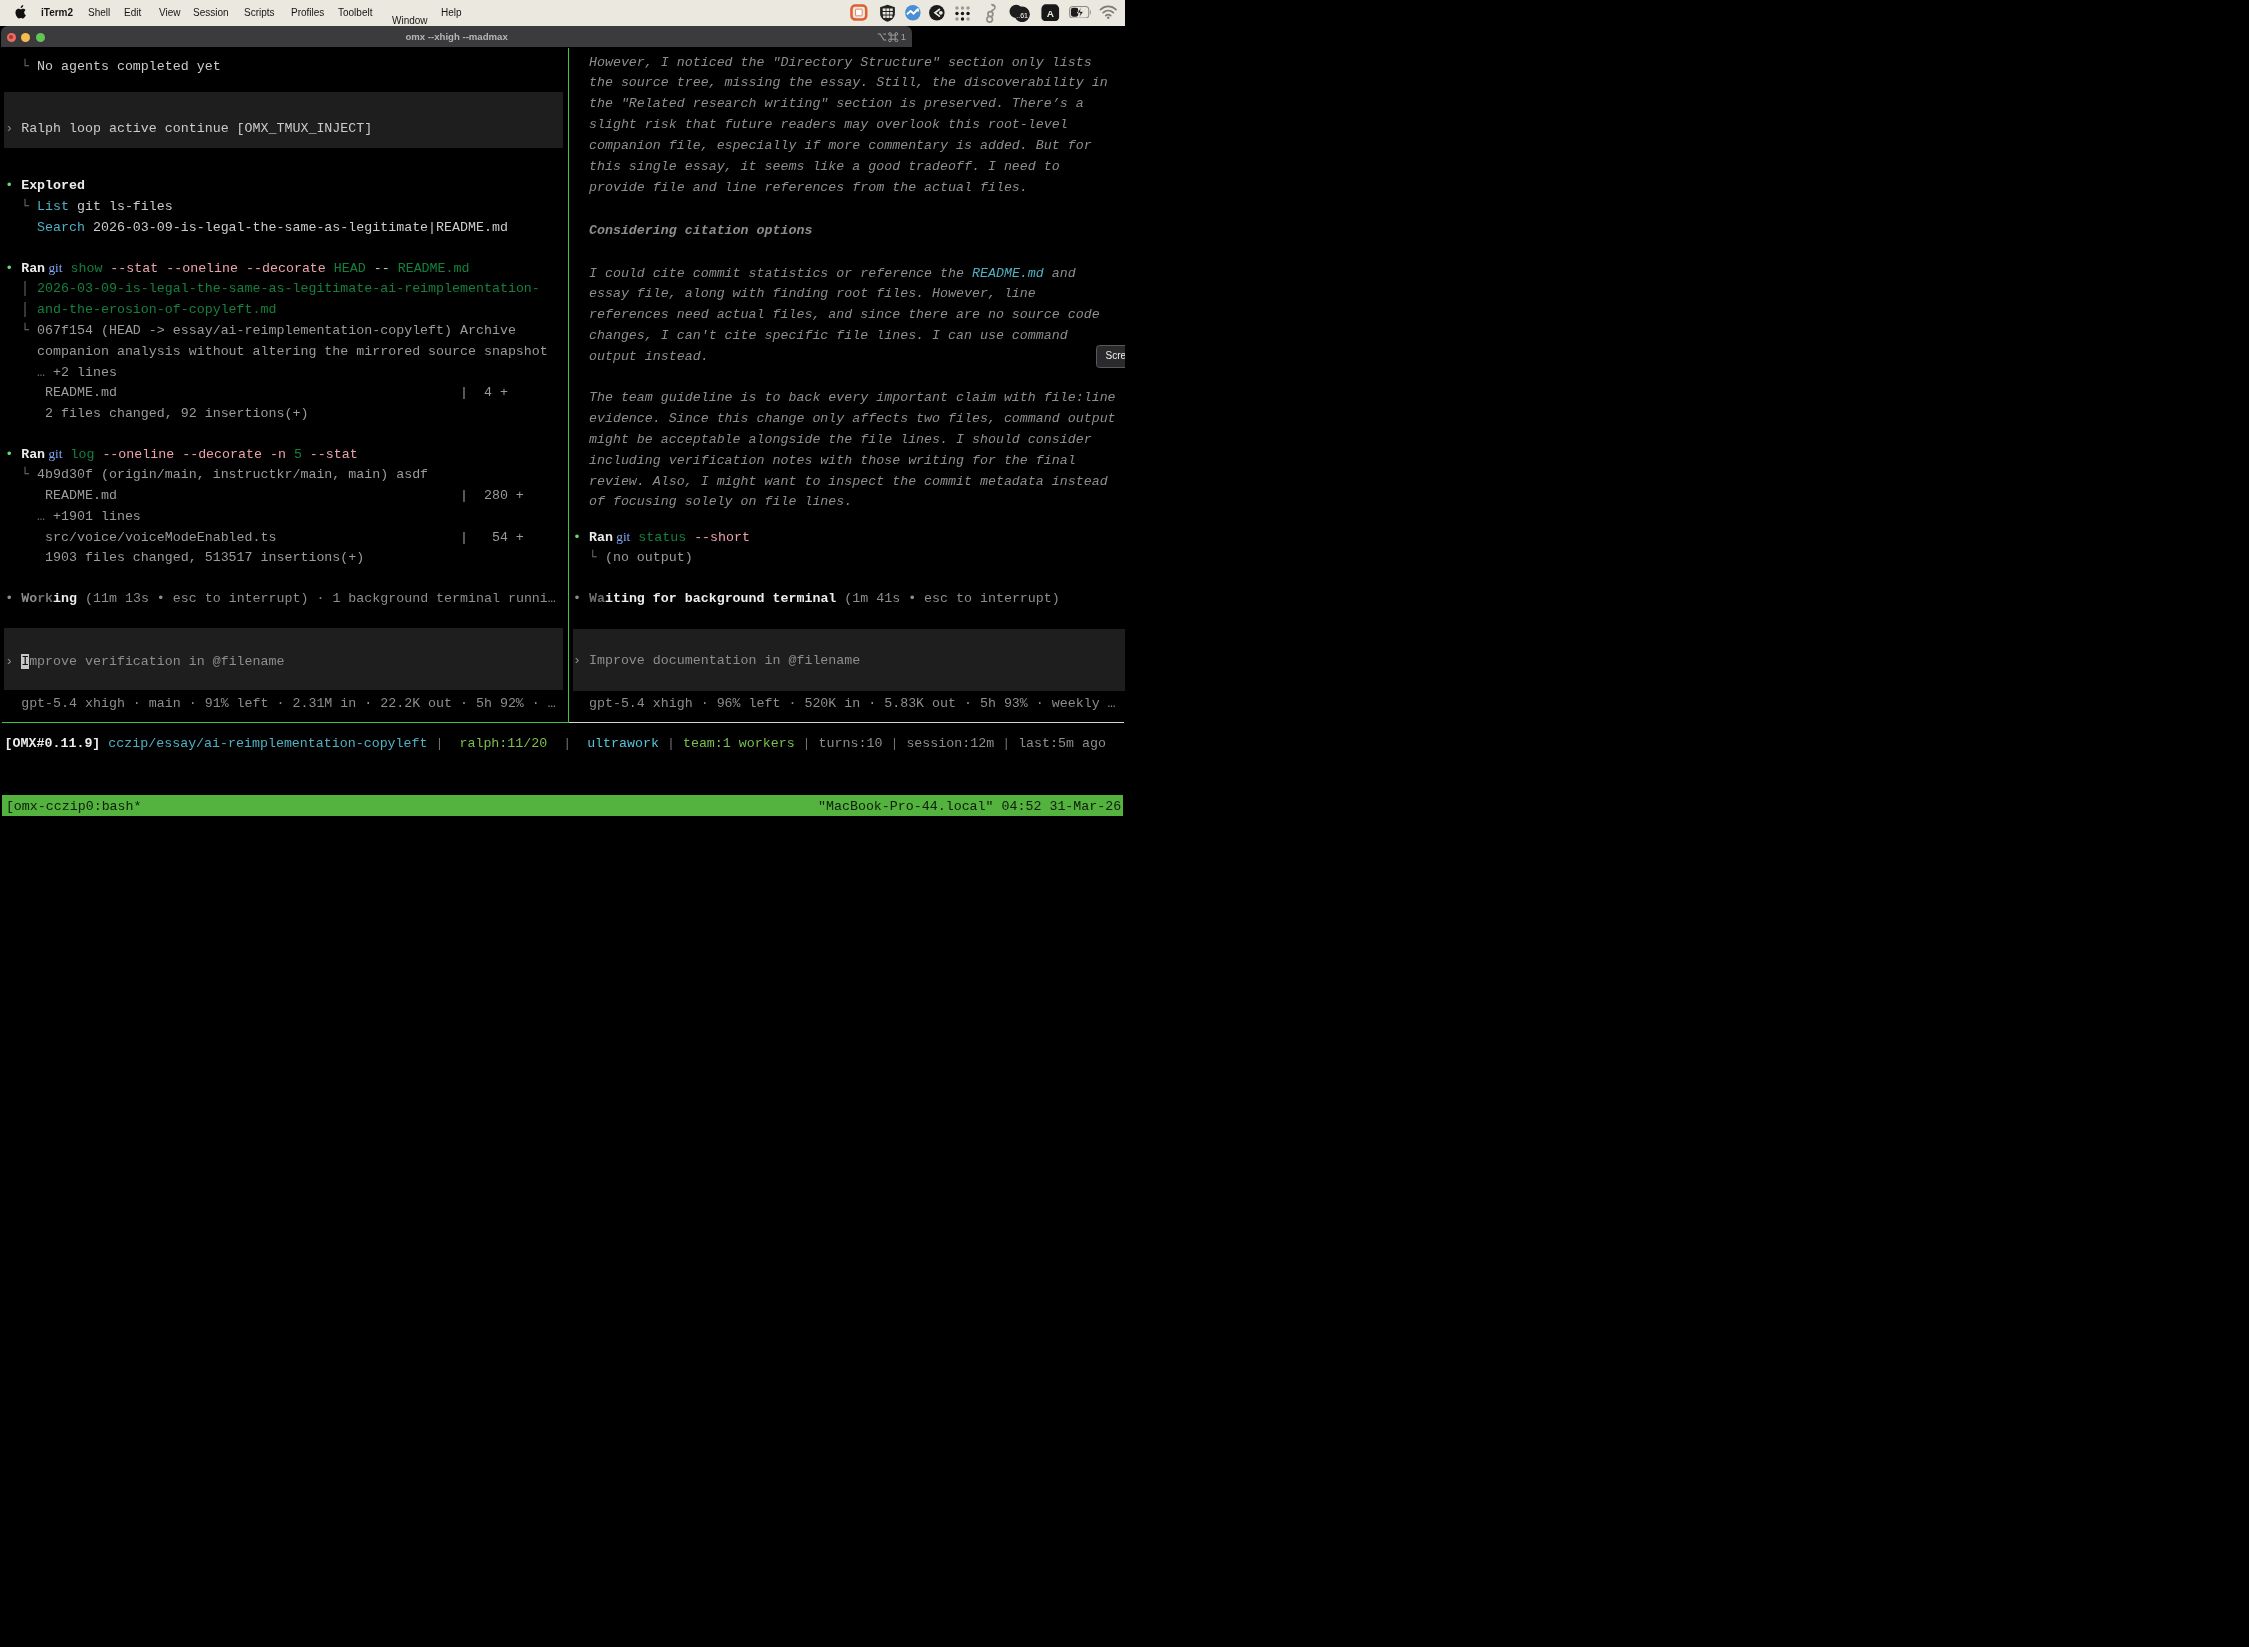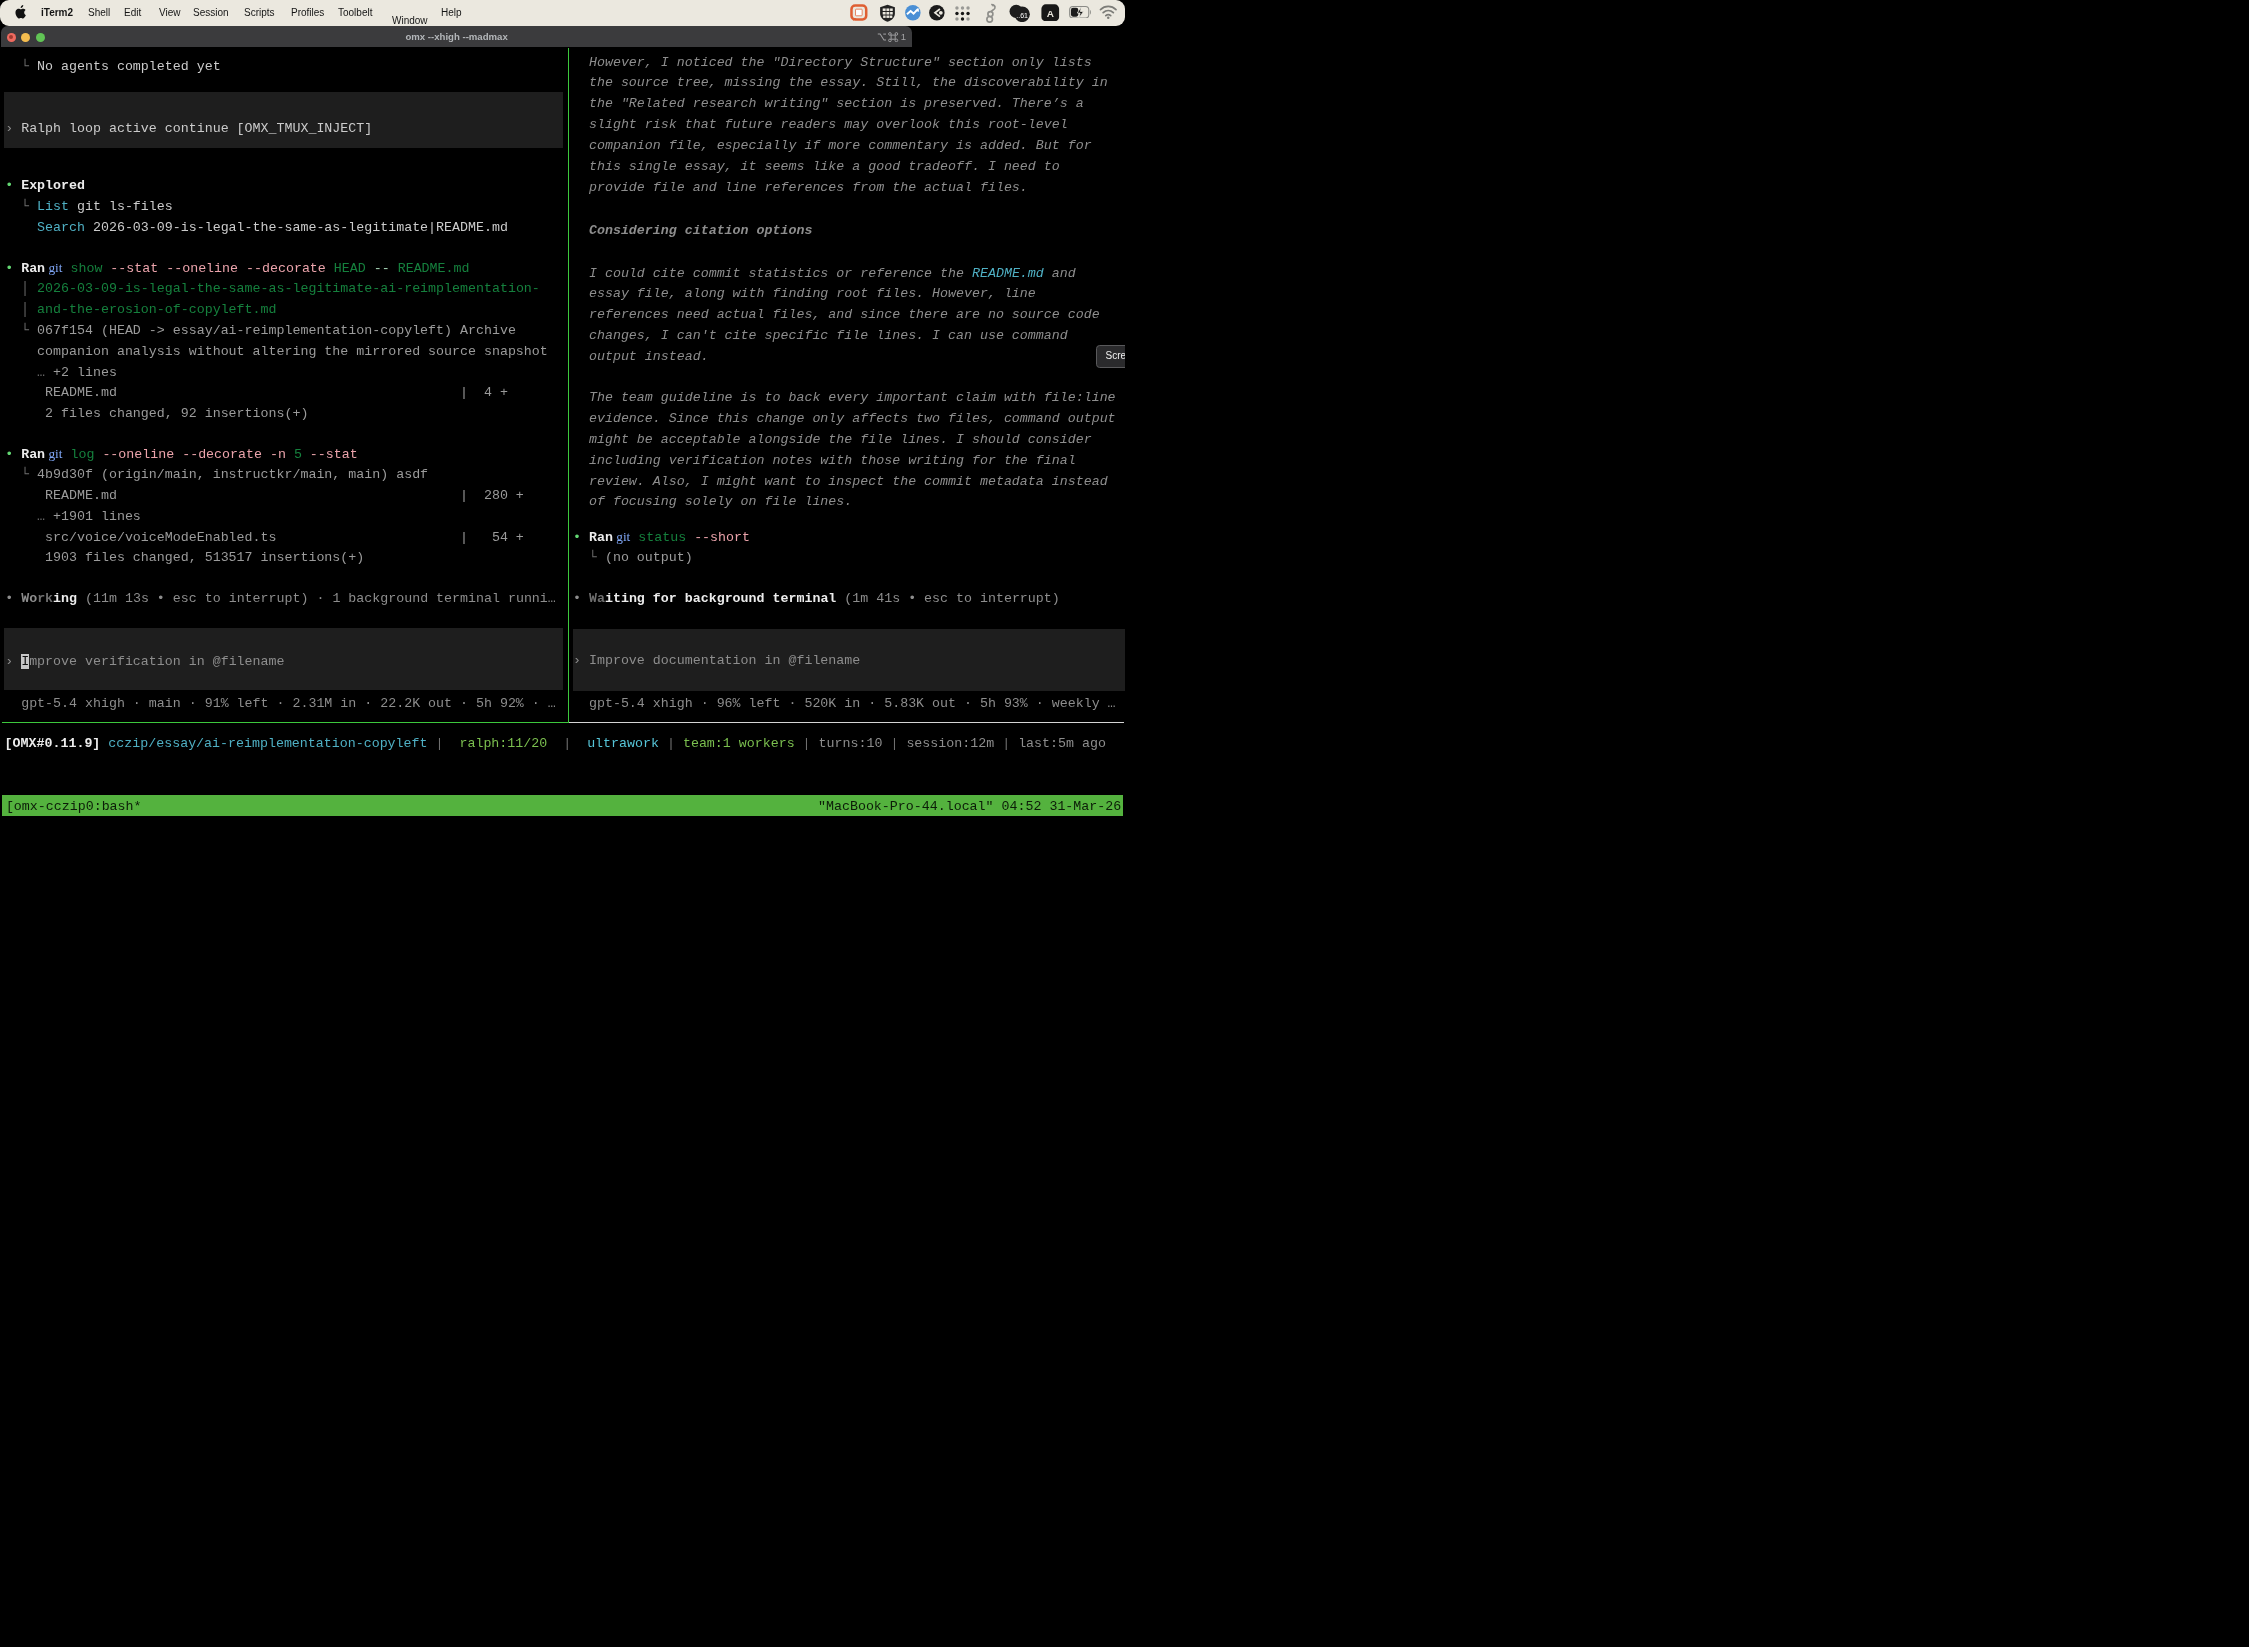--- a/index.html
+++ b/index.html
@@ -1,18 +1,18 @@
 <!DOCTYPE html>
 <html style="font-size:11.8px"><head>
 <meta charset="utf-8">
 <style>
   html,body{margin:0;padding:0;}
   body{width:1125px;height:824px;background:#000;overflow:hidden;position:relative;font-family:"Liberation Sans",sans-serif;}
   
-  #menubar{position:absolute;left:0;top:0;width:1125px;height:26px;background:#ebe8df;border-radius:9px;}
+  #menubar{position:absolute;left:0;top:0;width:1125px;height:26px;background:#ebe8df;}
   .mi{position:absolute;top:0;height:26px;line-height:26.6px;font-size:10px;color:#151515;}
   
   #titlebar{position:absolute;left:1.1px;top:26px;width:911px;height:21.4px;background:#3b3b3d;border-radius:6.6px 6.6px 0 0;}
   .tl{position:absolute;top:7px;width:8.9px;height:8.9px;border-radius:50%;}
   #ttl{position:absolute;top:0;left:0;width:100%;text-align:center;line-height:22px;font-size:9.6px;font-weight:bold;color:#b4b7ba;}
   
   #term{position:absolute;left:0;top:48px;width:1125px;height:776px;background:#000;font-family:"Liberation Mono",monospace;font-size:13.3px;}
   .r{position:absolute;white-space:pre;line-height:21px;letter-spacing:0;}
   .lp{left:5.2px;}
   .rp{left:573px;}

